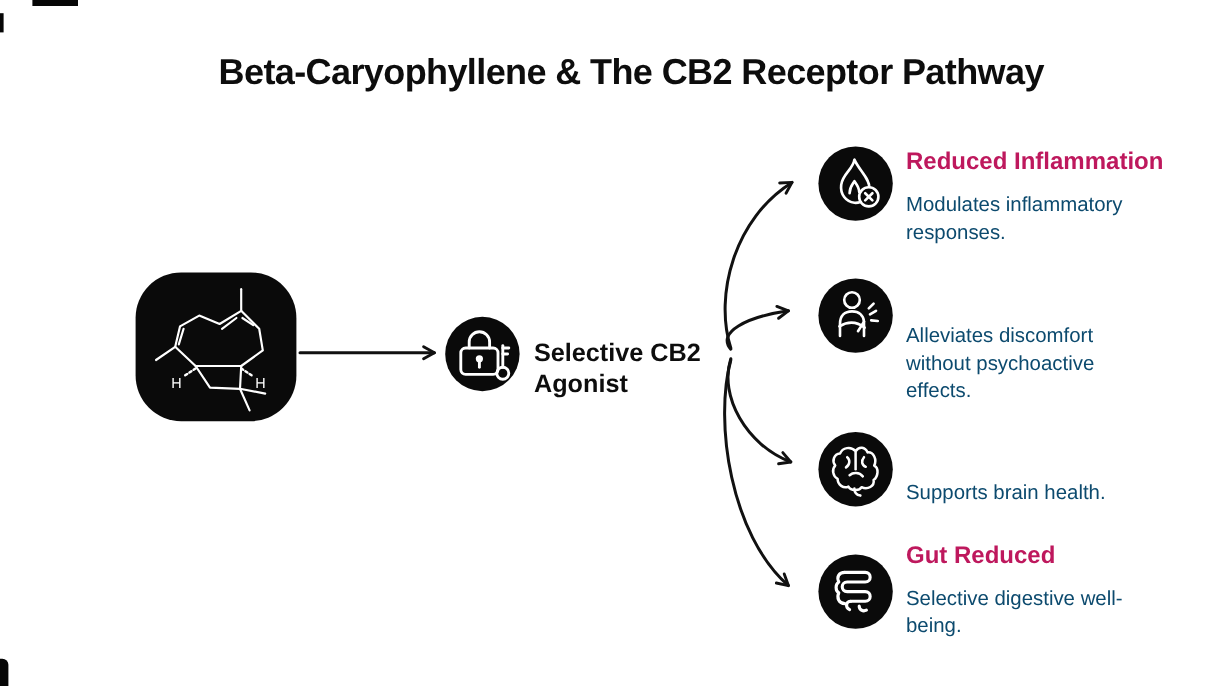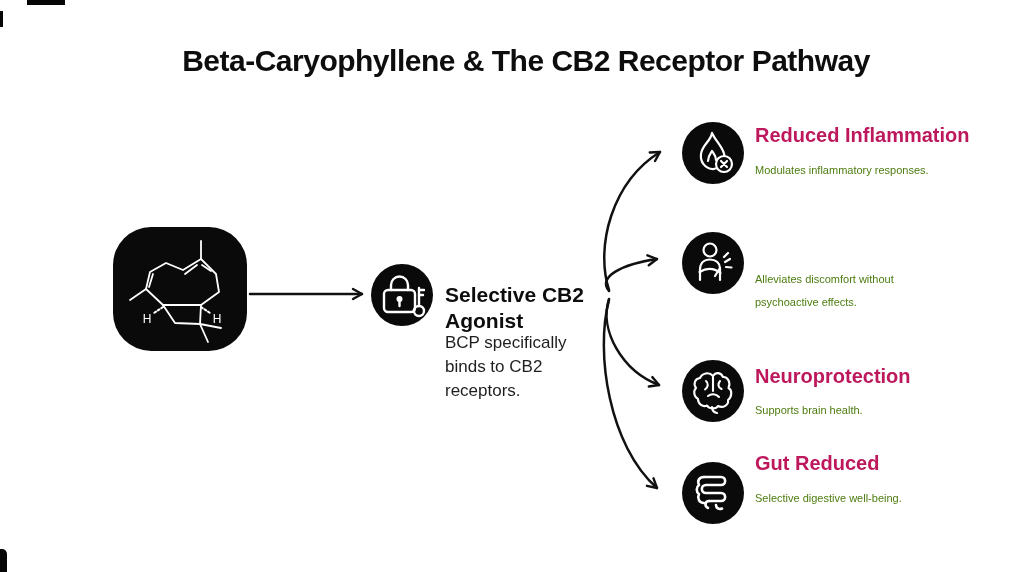--- a/index.html
+++ b/index.html
@@ -31,21 +31,21 @@
   .center-desc{
     position:absolute;left:445px;top:331px;width:150px;
     font-size:17px;line-height:24px;color:#1e1e1e;
   }
   .outcome-title{
     position:absolute;left:755px;width:250px;
     font-size:20px;font-weight:bold;color:#be185d;
   }
   .outcome-desc{
     position:absolute;left:755px;
-    font-size:11px;line-height:23px;color:#4d7c0f;
+    font-size:17px;line-height:23px;color:#0c4a6e;
   }
   .t1{top:124px}.d1{top:159px;width:215px}
   .t2{top:232px}.d2{top:268px;width:200px}
   .t3{top:365px}.d3{top:399px;width:230px}
   .t4{top:452px}.d4{top:487px;width:212px}
   .o1{left:682px;top:122px}
   .o2{left:682px;top:232px}
   .o3{left:682px;top:360px}
   .o4{left:682px;top:462px}
   .arrow-layer{position:absolute;left:0;top:0;pointer-events:none;}
@@ -115,21 +115,20 @@
         <path d="M48,42 V24"></path>
         <path d="M48,26 h5"></path>
         <path d="M48,31 h4"></path>
         <circle cx="48" cy="47" r="5"></circle>
       </g>
       <circle cx="28.5" cy="35" r="3" fill="#fff"></circle>
       <path d="M28.5,37 v5" stroke="#fff" stroke-width="2.4" stroke-linecap="round"></path>
     </svg>
   </div>
   <div class="center-heading">Selective CB2 Agonist</div>
-  <div class="center-desc">BCP specifically binds to CB2 receptors.</div>
 
   <div class="node-circle o1">
     <svg width="62" height="62" viewBox="0 0 62 62">
       <g fill="none" stroke="#fff" stroke-width="2.2" stroke-linecap="round" stroke-linejoin="round">
         <path d="M30,11 C29,19 20,23 19,32 C18,40 23,46 30,47 C36,47.5 42,43 42.5,35 C43,27 34,20 30,11 Z"></path>
         <path d="M26,39 C26,34 28,32 30,29 C32,32 34,34 34,38"></path>
       </g>
       <circle cx="42" cy="42" r="8" fill="#0a0a0a" stroke="#fff" stroke-width="2.2"></circle>
       <path d="M39,39 L45,45 M45,39 L39,45" stroke="#fff" stroke-width="2.2" stroke-linecap="round"></path>
     </svg>
@@ -157,21 +156,20 @@
       <g fill="none" stroke="#fff" stroke-width="2.1" stroke-linecap="round" stroke-linejoin="round">
         <path d="M31,16 C27,11.5 20,13 18,18 C13,18.5 11,24 14,28 C11,31 12,37 16,39 C16,44 21,47.5 25,45.5 C27,49 34,49.5 36,46 C41,48.5 47,45 46,40 C50,37 50.5,30 46.5,28 C49,23 46,16.5 41,17 C39,12.5 34,11.5 31,16 Z"></path>
         <path d="M24,21 C26.5,23 26.5,27 23,29.5"></path>
         <path d="M31,17 V31"></path>
         <path d="M38,21 C35.5,24 36,27.5 39.5,29"></path>
         <path d="M26,36 C29,33.5 34,33.5 37,37"></path>
         <path d="M30,47 C30,50.5 32.5,52.5 35,53"></path>
       </g>
     </svg>
   </div>
-  <div class="outcome-title t3">Neuroprotection</div>
   <div class="outcome-desc d3">Supports brain health.</div>
 
   <div class="node-circle o4">
     <svg width="62" height="62" viewBox="0 0 62 62">
       <g fill="none" stroke="#fff" stroke-width="2.6" stroke-linecap="round" stroke-linejoin="round">
         <path d="M22,15 H39 C44.5,15 44.5,23 39,23 H24 C18.5,23 18.5,31 24,31 H39 C44.5,31 44.5,39 39,39 H27"></path>
         <path d="M22,15 C17,15 15,19 17,23 C14,25 14,30 17,32 C15,36 17,41 22,41"></path>
         <path d="M27,39 C23,39 22,44 26,46"></path>
         <path d="M34,43 C34,46 37,48 40,46.5"></path>
       </g>

